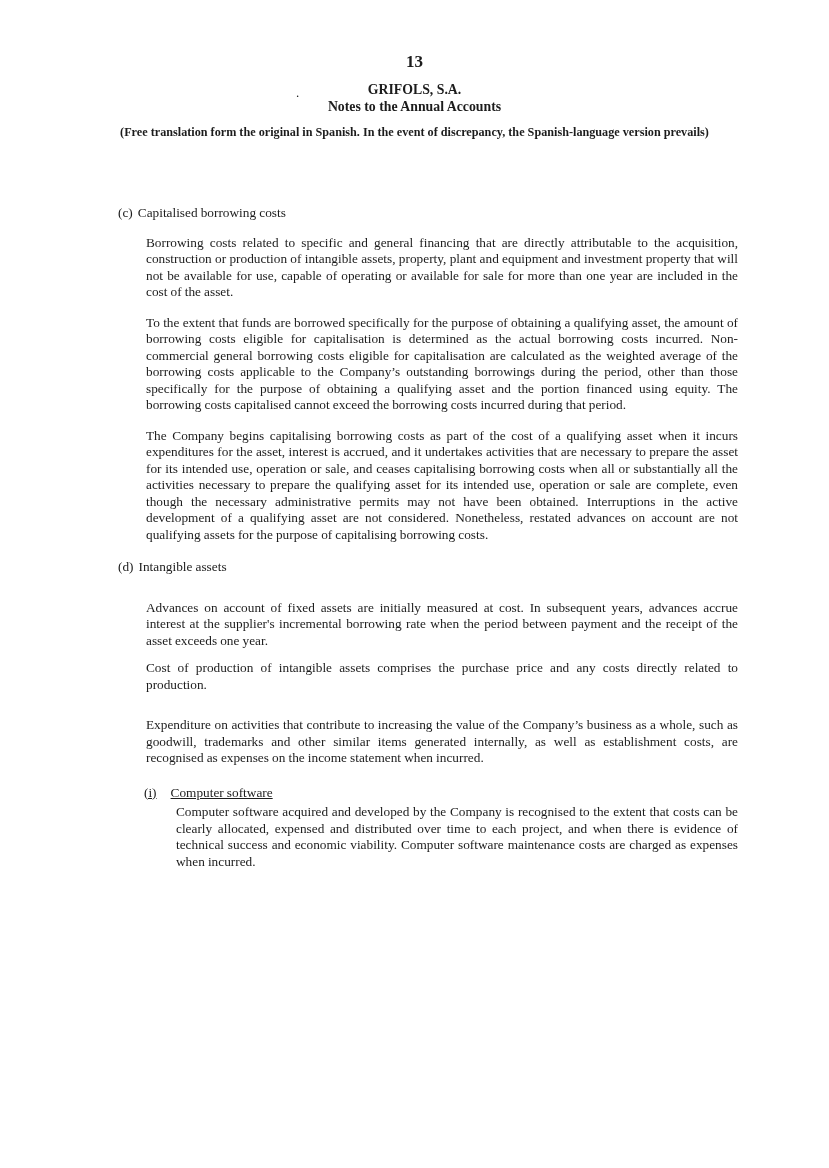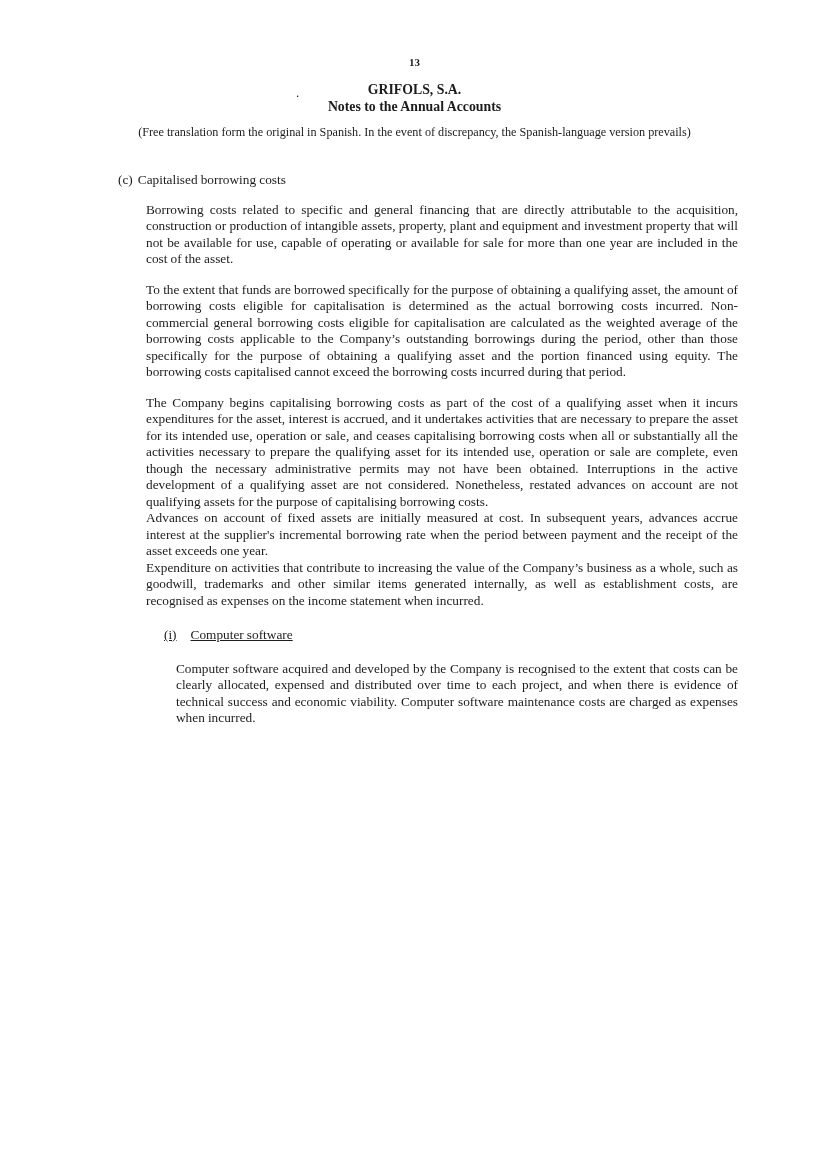--- a/index.html
+++ b/index.html
@@ -18,40 +18,41 @@
   }
   .doc-header {
     position: absolute;
     top: 55px;
     left: 0;
     width: 829px;
     text-align: center;
   }
   .pagenum {
     font-weight: bold;
-    font-size: 11px;
+    font-size: 17px;
     line-height: 14px;
   }
   .company {
     font-weight: bold;
     font-size: 13.8px;
     line-height: 16.5px;
     margin-top: 13px;
   }
   .doctitle {
     font-weight: bold;
     font-size: 13.8px;
     line-height: 16.5px;
     text-align: center;
   }
   .transnote {
     font-size: 12.2px;
     line-height: 14px;
     margin-top: 10px;
     white-space: nowrap;
+    font-weight: bold;
   }
   .stray {
     position: absolute;
     left: 296px;
     top: 86px;
     font-size: 13px;
     line-height: 13px;
   }
   .body-col {
     position: absolute;
@@ -62,43 +63,43 @@
     line-height: 16.5px;
     word-spacing: -0.2px;
   }
   .body-col p.para {
     margin: 13px 0 0 28px;
     text-align: justify;
   }
   .body-col p.para.mt0  { margin-top: 0; }
   .body-col p.para.mt8  { margin-top: 8px; }
   .body-col p.para.mt11 { margin-top: 11px; }
-  .body-col p.para.mt12 { margin-top: 0; }
+  .body-col p.para.mt12 { margin-top: 24px; }
   .body-col p.para.mt14 { margin-top: 14px; }
   .sec-head {
-    margin-top: 4px;
+    margin-top: 37px;
     margin-left: 0;
   }
   .sec-head.mt16 { margin-top: 16px; }
   .sec-label { margin-right: 5px; }
   .subsec-head {
     margin-top: 18px;
-    margin-left: 46px;
+    margin-left: 26px;
     font-family: Liberation Serif, serif;
   }
   .sub-label {
     text-decoration: underline;
     margin-right: 14px;
   }
   .sub-title {
     text-decoration: underline;
   }
   .body-col p.para.deep {
     margin-left: 58px;
-    margin-top: 17px;
+    margin-top: 3px;
   }
 </style>
 </head>
 <body>
 
 <div class="page">
 
   <div class="stray">.</div>
 
   <div class="doc-header">
@@ -110,22 +111,24 @@
 
   <div class="body-col">
 
 
     <div class="sec-head"><span class="sec-label">(c)</span><span class="sec-title">Capitalised borrowing costs</span></div>
 
     <p class="para">Borrowing costs related to specific and general financing that are directly attributable to the acquisition, construction or production of intangible assets, property, plant and equipment and investment property that will not be available for use, capable of operating or available for sale for more than one year are included in the cost of the asset.</p>
     <p class="para mt14">To the extent that funds are borrowed specifically for the purpose of obtaining a qualifying asset, the amount of borrowing costs eligible for capitalisation is determined as the actual borrowing costs incurred. Non-commercial general borrowing costs eligible for capitalisation are calculated as the weighted average of the borrowing costs applicable to the Company’s outstanding borrowings during the period, other than those specifically for the purpose of obtaining a qualifying asset and the portion financed using equity. The borrowing costs capitalised cannot exceed the borrowing costs incurred during that period.</p>
     <p class="para mt14">The Company begins capitalising borrowing costs as part of the cost of a qualifying asset when it incurs expenditures for the asset, interest is accrued, and it undertakes activities that are necessary to prepare the asset for its intended use, operation or sale, and ceases capitalising borrowing costs when all or substantially all the activities necessary to prepare the qualifying asset for its intended use, operation or sale are complete, even though the necessary administrative permits may not have been obtained. Interruptions in the active development of a qualifying asset are not considered. Nonetheless, restated advances on account are not qualifying assets for the purpose of capitalising borrowing costs.</p>
 
+    <div class="sec-head mt16"><span class="sec-label">(d)</span><span class="sec-title">Intangible assets</span></div>
 
     <p class="para mt12">Advances on account of fixed assets are initially measured at cost. In subsequent years, advances accrue interest at the supplier's incremental borrowing rate when the period between payment and the receipt of the asset exceeds one year.</p>
+    <p class="para mt11">Cost of production of intangible assets comprises the purchase price and any costs directly related to production.</p>
     <p class="para mt12">Expenditure on activities that contribute to increasing the value of the Company’s business as a whole, such as goodwill, trademarks and other similar items generated internally, as well as establishment costs, are recognised as expenses on the income statement when incurred.</p>
 
     <div class="subsec-head"><span class="sub-label">(i)</span><span class="sub-title">Computer software</span></div>
 
     <p class="para deep">Computer software acquired and developed by the Company is recognised to the extent that costs can be clearly allocated, expensed and distributed over time to each project, and when there is evidence of technical success and economic viability. Computer software maintenance costs are charged as expenses when incurred.</p>
 
   </div>
 </div>
 
 </body></html>

